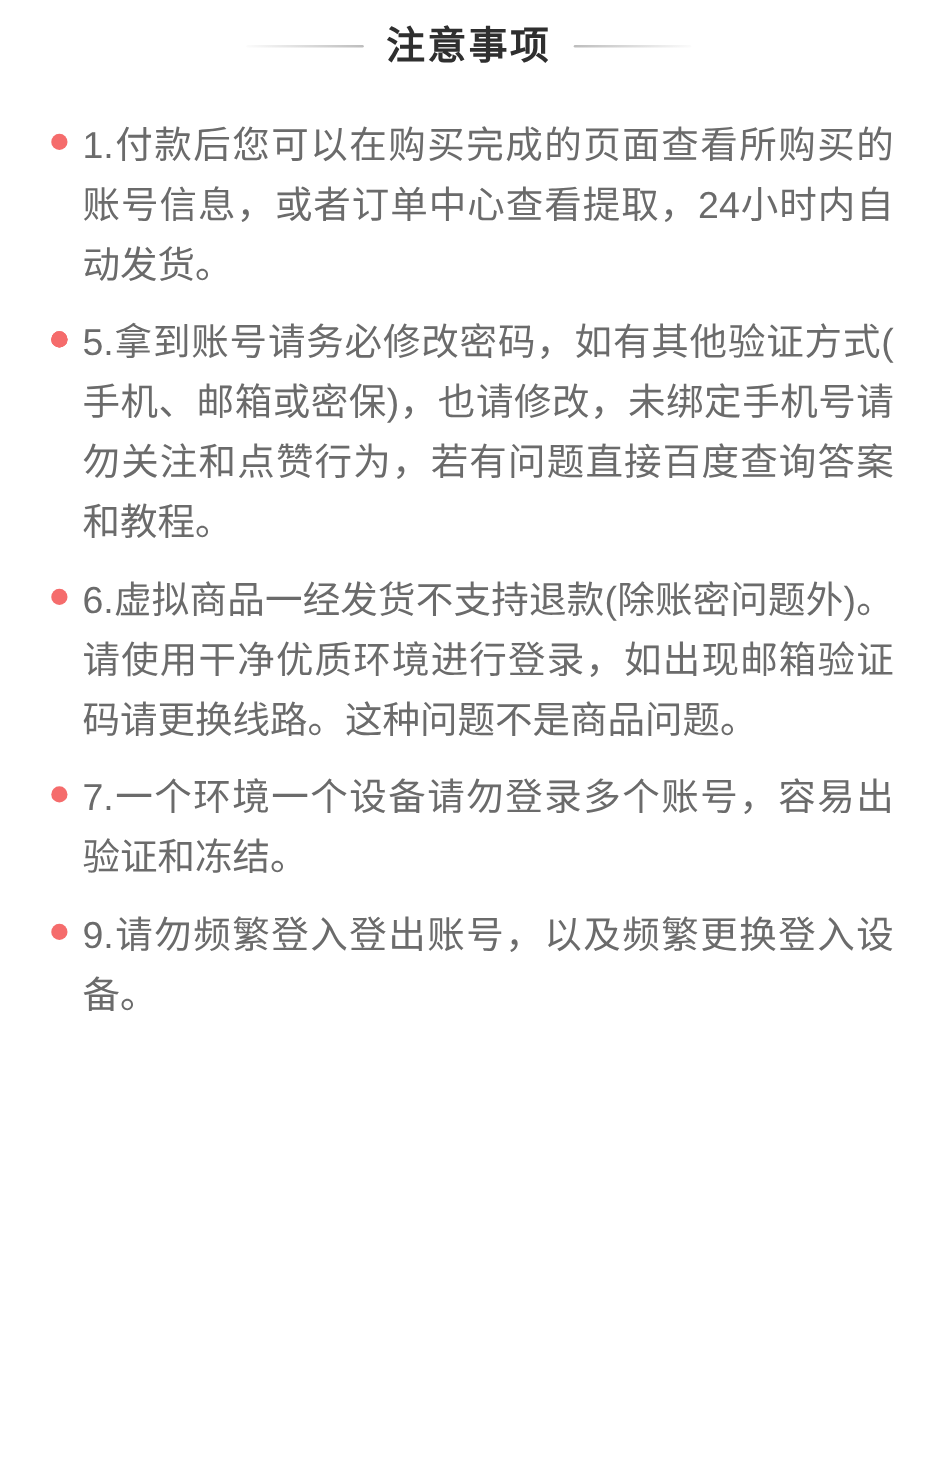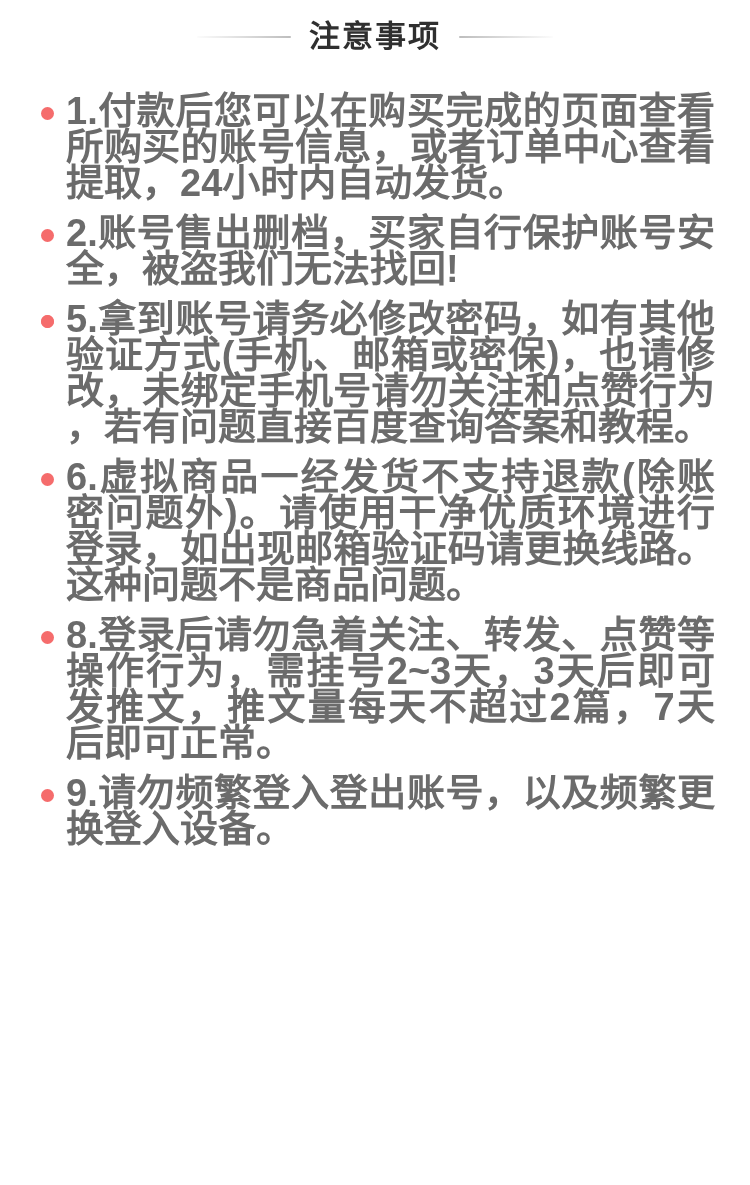--- a/index.html
+++ b/index.html
@@ -46,29 +46,28 @@
   }
 
   
   .notice-list {
     padding: 19px 35px 12px 38px;
   }
   .notice-item {
     position: relative;
     padding-left: 28px;
     margin-bottom: 14px;
-    font-size: 38px;
-    line-height: 36px;
+    font-size: 30px;
+    line-height: 48px;
     color: var(--body-text);
     letter-spacing: 0;
     line-break: anywhere;
     word-break: break-all;
     text-align: justify;
     text-justify: inter-ideograph;
-    font-weight: bold;
   }
   .notice-item:last-child { margin-bottom: 0; }
   .notice-bullet {
     position: absolute;
     left: 3px;
     top: 14px;
     width: 13px;
     height: 13px;
     border-radius: 50%;
     background: var(--accent);
@@ -86,46 +85,42 @@
   </div>
 
   <div class="notice-list">
     <div class="notice-item">
       <span class="notice-bullet"></span>
       <span class="notice-text">1.付款后您可以在购买完成的页面查看所购买的账号信息，或者订单中心查看提取，24小时内自动发货。</span>
     </div>
 
     <div class="notice-item">
       <span class="notice-bullet"></span>
-      <span class="notice-text">2.账号售出删档，买家自行保护账号安全，被盗我们无法找回!</span>
     </div>
 
     <div class="notice-item">
       <span class="notice-bullet"></span>
     </div>
 
     <div class="notice-item">
       <span class="notice-bullet"></span>
       <span class="notice-text">5.拿到账号请务必修改密码，如有其他验证方式(手机、邮箱或密保)，也请修改，未绑定手机号请勿关注和点赞行为，若有问题直接百度查询答案和教程。</span>
     </div>
 
     <div class="notice-item">
       <span class="notice-bullet"></span>
       <span class="notice-text">6.虚拟商品一经发货不支持退款(除账密问题外)。请使用干净优质环境进行登录，如出现邮箱验证码请更换线路。这种问题不是商品问题。</span>
     </div>
 
 
     <div class="notice-item">
       <span class="notice-bullet"></span>
+      <span class="notice-text">7.一个环境一个设备请勿登录多个账号，容易出验证和冻结。</span>
     </div>
 
-    <div class="notice-item no-bullet">
-      
-      <span class="notice-text">8.登录后请勿急着关注、转发、点赞等操作行为，需挂号2~3天，3天后即可发推文，推文量每天不超过2篇，7天后即可正常。</span>
-    </div>
 
     <div class="notice-item">
       <span class="notice-bullet"></span>
       <span class="notice-text">9.请勿频繁登入登出账号，以及频繁更换登入设备。</span>
     </div>
 
   </div>
 
 </div>
 

